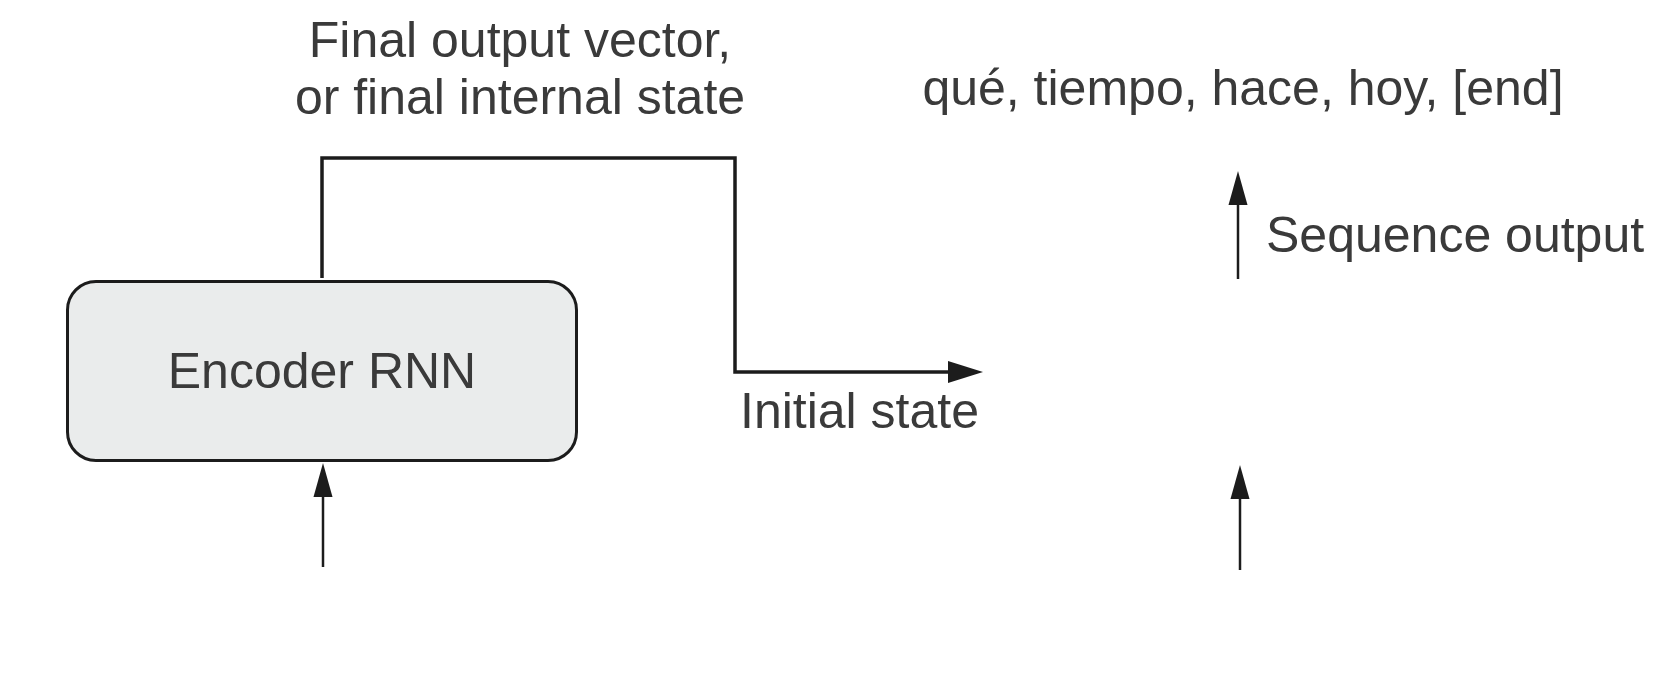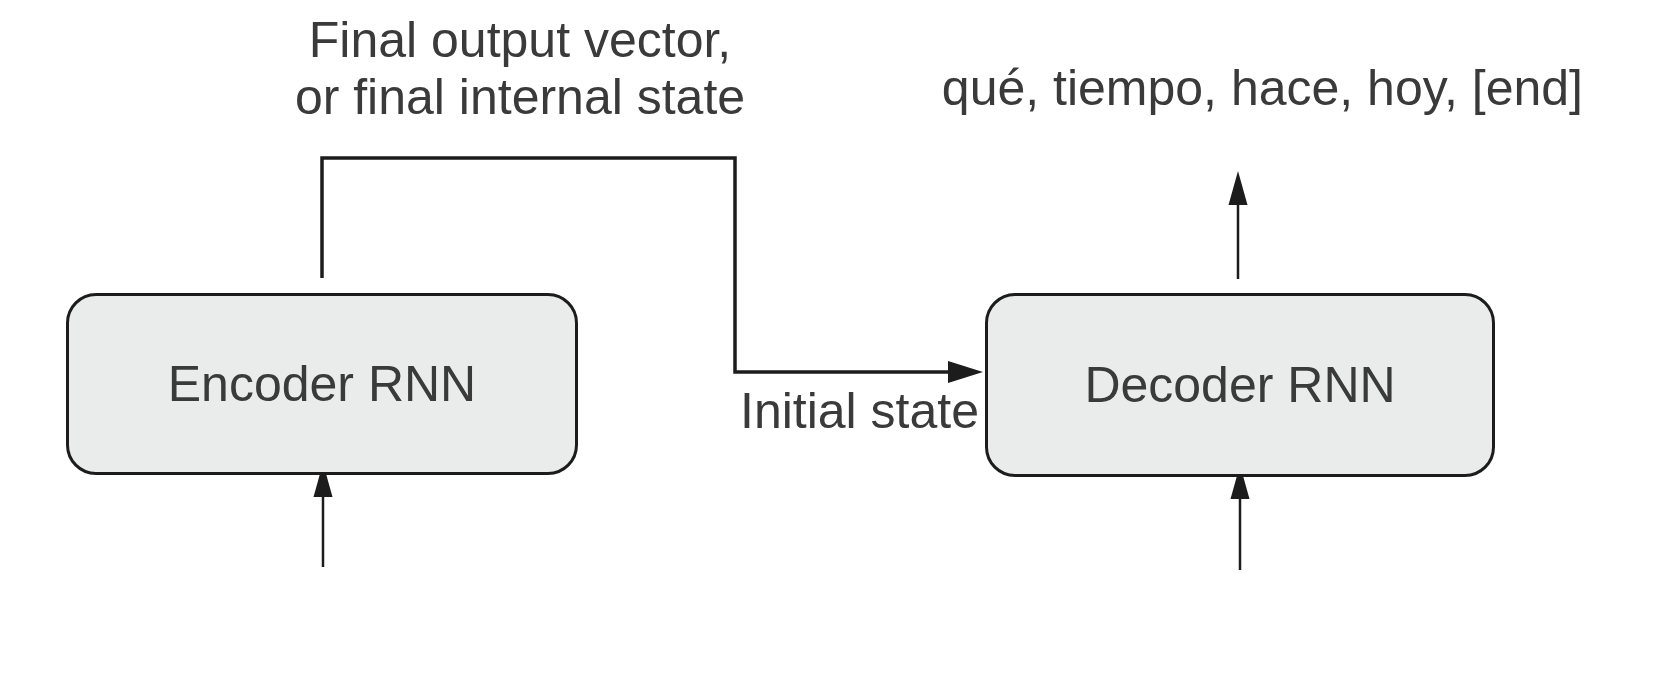--- a/index.html
+++ b/index.html
@@ -16,33 +16,32 @@
     top: 0;
   }
   .box {
     position: absolute;
     box-sizing: border-box;
     border: 3.5px solid #1c1c1c;
     border-radius: 30px;
     display: flex;
     align-items: center;
     justify-content: center;
-    margin-top: 13px;
   }
   .box.encoder { left: 66px;  top: 280px; width: 512px; height: 182px; }
   .box.decoder { left: 985px; top: 280px; width: 510px; height: 184px; }
   .box-label { font-size: 50px; }
   .txt {
     position: absolute;
     font-size: 50px;
     line-height: 57px;
     white-space: nowrap;
   }
   .note      { left: 270px;  top: 12px;  width: 500px; text-align: center; }
-  .out-seq   { left: 903px;  top: 60px;  width: 680px; text-align: right; }
+  .out-seq   { left: 903px;  top: 60px;  width: 680px; text-align: center; }
   .seq-label { left: 1266px; top: 207px; }
   .init-label{ left: 740px;  top: 383px; }
   .enc-in    { left: 27px;   top: 583px; width: 600px; text-align: center; }
   .dec-in    { left: 900px;  top: 583px; width: 680px; text-align: center; }
 </style>
 </head>
 <body>
 
 <div class="canvas" style="background-color: rgb(255, 255, 255); color: rgb(58, 58, 58);">
 
@@ -66,29 +65,27 @@
     <g>
       <line x1="1238" y1="279" x2="1238" y2="203" stroke-width="2.5" stroke="#1c1c1c"></line>
       <polygon points="1238,171 1228.5,205 1247.5,205" fill="#1c1c1c"></polygon>
     </g>
   </svg>
 
   <div class="box encoder" style="background-color: rgb(234, 236, 236); border-color: rgb(28, 28, 28);">
     <span class="box-label">Encoder RNN</span>
   </div>
 
-  <div class="box decoder" style="background-color: rgb(234, 236, 236); border-color: rgb(28, 28, 28);">
-    <span class="box-label">Decoder RNN</span>
-  </div>
 
   <div class="txt note">
     <div>Final output vector,</div>
     <div>or final internal state</div>
   </div>
 
   <div class="txt out-seq">qué, tiempo, hace, hoy, [end]</div>
 
+  <div class="txt seq-label">Sequence output</div>
 
   <div class="txt init-label">Initial state</div>
 
 
 
 </div>
 
 </body></html>

